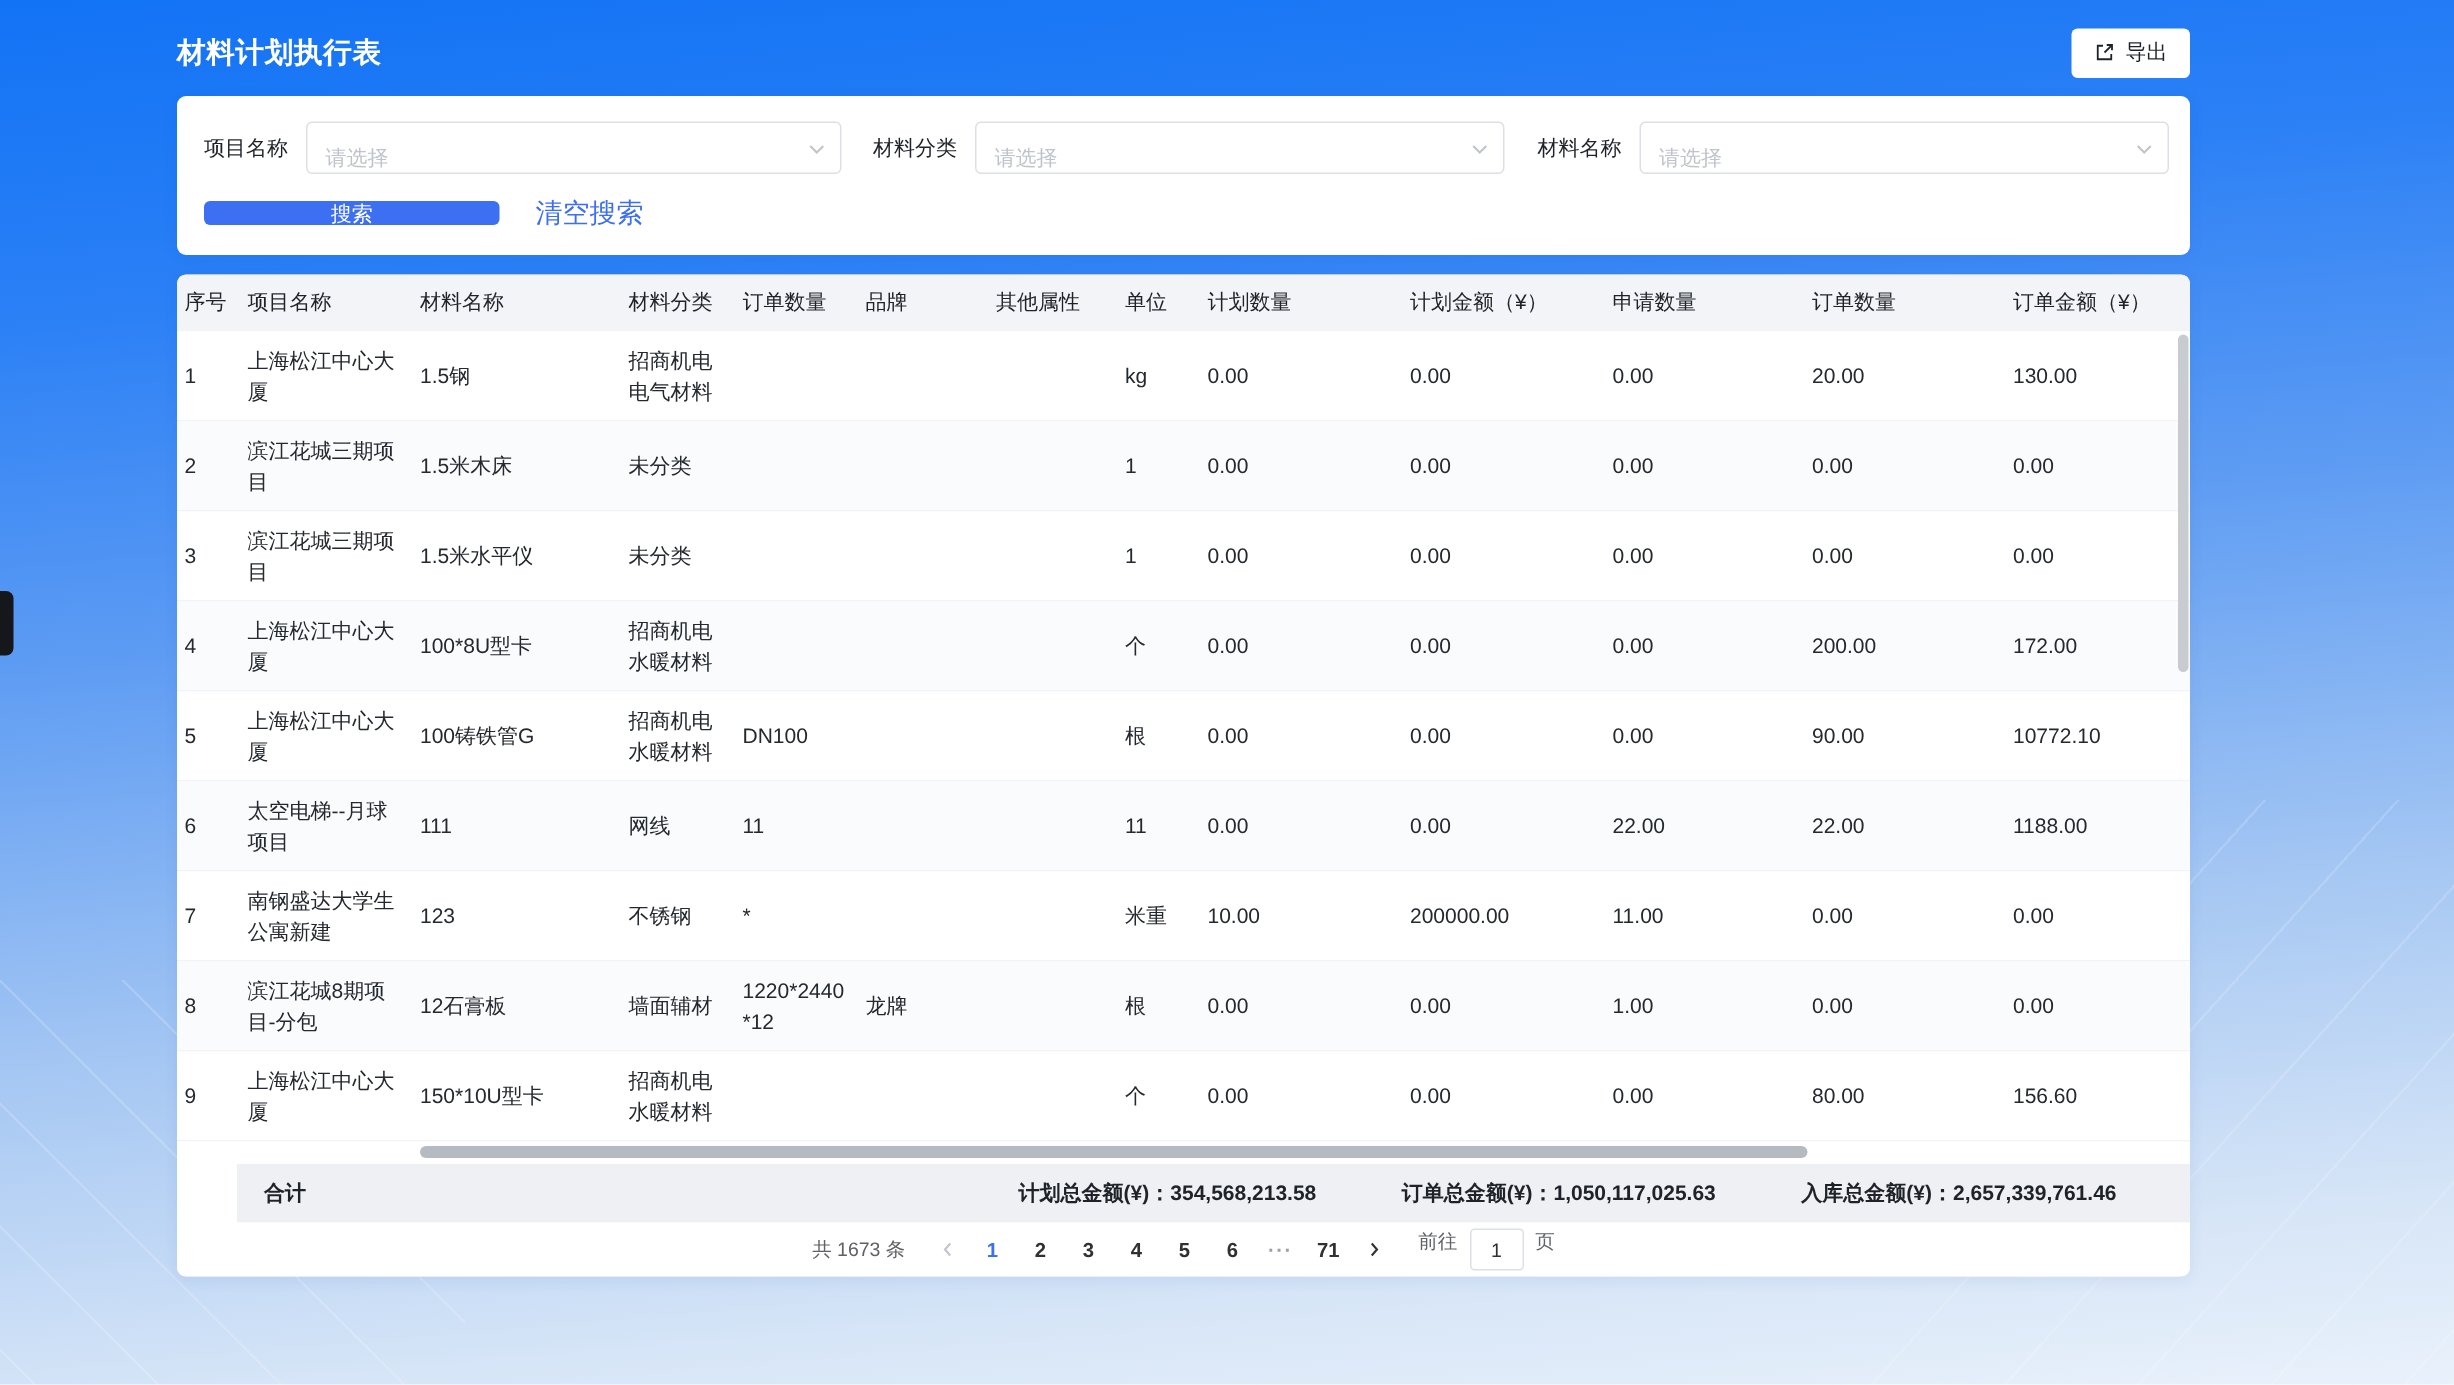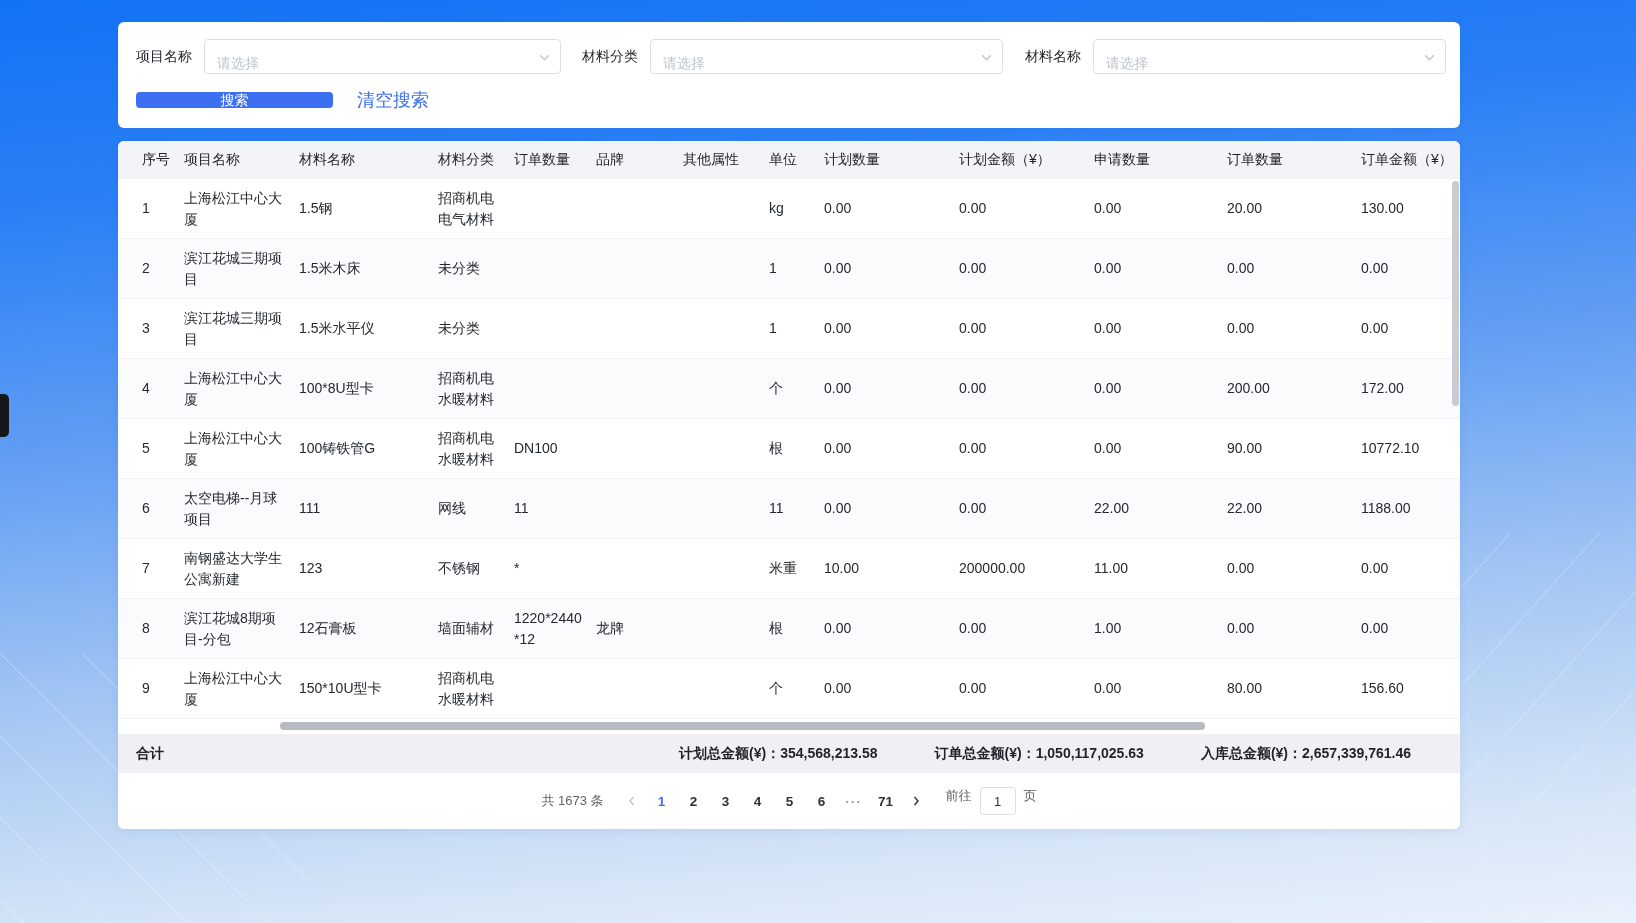--- a/index.html
+++ b/index.html
@@ -38,41 +38,41 @@
   .w1 { width:357px; } .w2 { width:353px; } .w3 { width:353px; }
   .mg2 { margin-left:21px; } .mg3 { margin-left:22px; }
 
   .filter-actions { margin-top:14px; display:flex; align-items:center; }
   .search-btn { width:197px; height:16px; background:#3d6ff2; color:#fff; border:none;
     border-radius:4px; font-size:14px; cursor:pointer; font-family:inherit; }
   .clear-link { margin-left:24px; color:#3d6ff2; font-size:18px; cursor:pointer; text-decoration:none; }
 
   .table-card { margin-top:13px; background:#fff; border-radius:6px; overflow:hidden; position:relative;
     box-shadow:0 2px 10px rgba(20,70,160,.08); }
-  .thead, .tr { display:grid; padding-left:24px;
+  .thead, .tr { display:grid; padding-left:5px;
     grid-template-columns: 42px 115px 139px 76px 82px 87px 86px 55px 135px 135px 133px 134px 110px; }
   .thead { height:38px; background:#f2f4f7; align-items:center; font-size:14px; color:#1f2329; }
   .th { padding-right:10px; white-space:nowrap; overflow:hidden; }
   .tr { height:60px; align-items:center; font-size:14px; color:#24292f; border-bottom:1px solid #f2f3f6; background:#fff; }
   .tr.striped { background:#fafbfc; }
   .td { padding-right:10px; word-break:break-all; line-height:21px; }
 
   .vscroll { position:absolute; right:1px; top:40px; width:7px; height:225px;
     background:#c8cbd0; border-radius:4px; cursor:pointer; }
   .hscroll-track { height:15px; position:relative; background:#fff; }
   .hscroll { position:absolute; left:162px; top:3px; width:925px; height:8px;
     background:#b6bac1; border-radius:4px; cursor:pointer; }
 
   .summary { height:39px; background:#eef0f3; display:flex; align-items:center;
-    padding:0 49px 0 18px; font-size:14px; color:#1f2329; }
+    padding:0 49px 0 18px; font-size:14px; color:#1f2329;margin-left:40px; }
   .summary-total { font-weight:700; }
   .summary-items { margin-left:auto; display:flex; gap:57px; font-weight:700; }
   .summary-item { white-space:nowrap; }
 
-  .pager-bar { height:56px; display:flex; align-items:center; justify-content:center; background:#fff;
+  .pager-bar { height:36px; display:flex; align-items:center; justify-content:center; background:#fff;
     font-size:13px; color:#606266; }
   .total-count { margin-right:14px; }
   .nav-btn { border:none; background:transparent; width:28px; height:28px; display:flex;
     align-items:center; justify-content:center; cursor:pointer; }
   .pages { display:flex; align-items:center; }
   .page-btn { border:none; background:transparent; min-width:32px; height:28px; font-size:13.5px;
     color:#303133; cursor:pointer; font-family:inherit; font-weight:600; }
   .page-btn.active { color:#3d6ff2; }
   .page-btn.dots { color:#9aa0a6; letter-spacing:1px; cursor:default; }
   .goto { display:flex; align-items:flex-start; margin-left:16px; gap:8px; color:#606266; }
@@ -82,20 +82,33 @@
 </head>
 <body>
 
 <div class="deco left"></div>
 <div class="deco right"></div>
 
 <div class="drawer-tab"></div>
 
 <div class="container">
 
+  <div class="topbar">
+    <div class="page-title">材料计划执行表</div>
+    <button class="export-btn">
+      <span style="line-height:0;">
+        <svg width="14" height="14" viewBox="0 0 14 14" fill="none" stroke="#1f2329" stroke-width="1.2">
+          <path d="M6 2.5H2.5v9h9V8"></path>
+            <path d="M8.5 2H12v3.5"></path>
+            <path d="M11.8 2.2 7 7"></path>
+        </svg>
+      </span>
+      <span>导出</span>
+    </button>
+  </div>
 
   <div class="filter-card">
     <div class="filter-row">
       <div class="filter-group">
         <span class="filter-label">项目名称</span>
         <div class="select w1">
           <span class="ph">请选择</span>
           <span class="chev">
             <svg width="13" height="13" viewBox="0 0 12 12">
                 <path d="M2 4l4 4 4-4" stroke="#c0c4cc" stroke-width="1.3" fill="none"></path>

